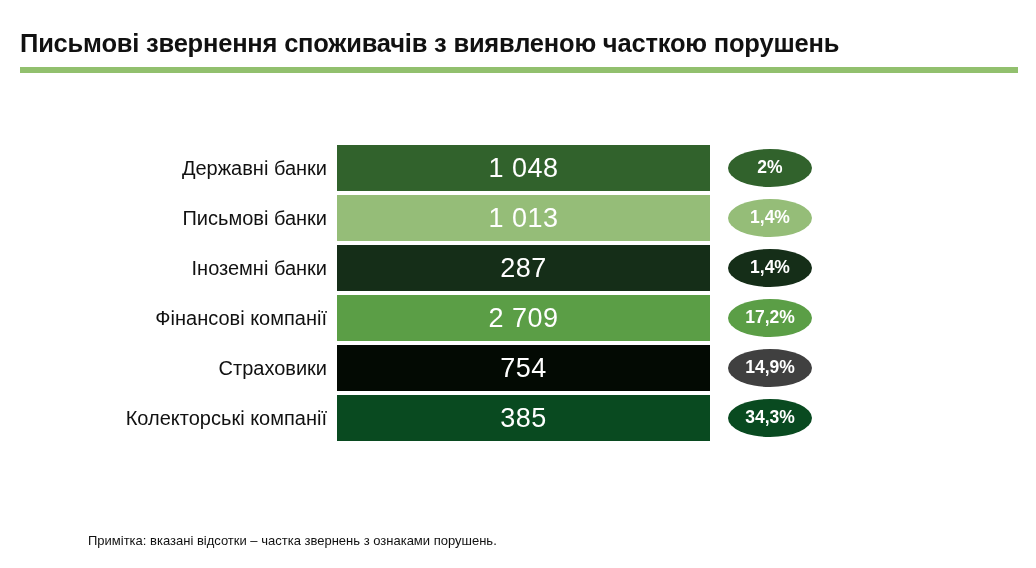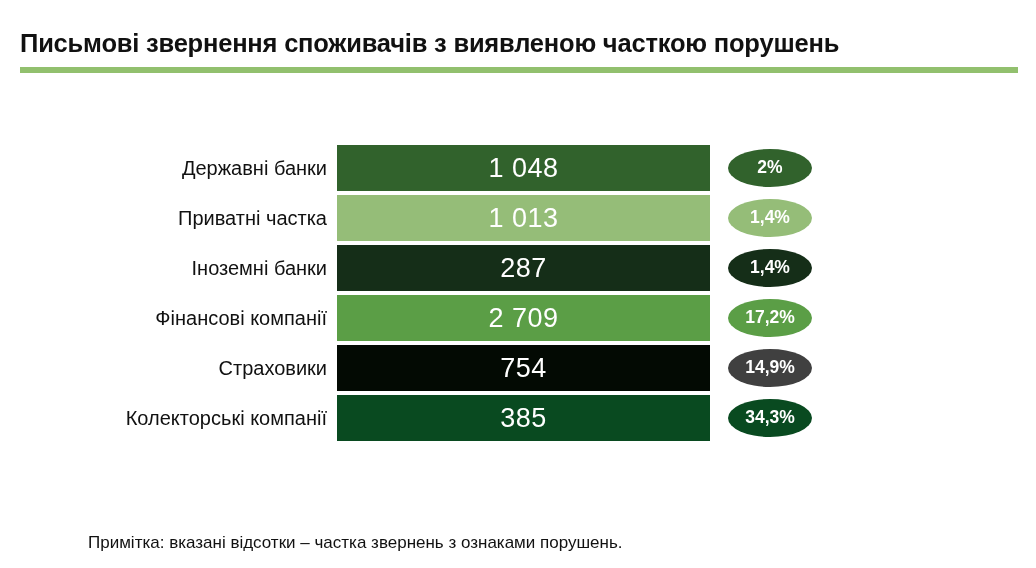--- a/index.html
+++ b/index.html
@@ -108,21 +108,21 @@
     font-weight: bold;
     color: #ffffff;
     line-height: 1;
   }
 
   
   .footnote {
     position: absolute;
     left: 88px;
     top: 533px;
-    font-size: 17px;
+    font-size: 13px;
     color: #111111;
     white-space: nowrap;
   }
 </style>
 </head>
 <body>
 
 <div class="header">
   <div class="title">Письмові звернення споживачів з виявленою часткою порушень</div>
   <div class="title-rule"></div>
@@ -132,21 +132,21 @@
     <div class="row" style="top: 0px;">
       <div class="row-label">Державні банки</div>
       <div class="row-bar" style="background: rgb(49, 98, 44);">
         <span class="row-bar-value">1 048</span>
       </div>
       <div class="row-pill" style="background: rgb(49, 98, 44);">
         <span class="row-pill-value">2%</span>
       </div>
     </div>
     <div class="row" style="top: 50px;">
-      <div class="row-label">Приватні частка</div>
+      <div class="row-label">Письмові банки</div>
       <div class="row-bar" style="background: rgb(149, 189, 120);">
         <span class="row-bar-value">1 013</span>
       </div>
       <div class="row-pill" style="background: rgb(149, 189, 120);">
         <span class="row-pill-value">1,4%</span>
       </div>
     </div>
     <div class="row" style="top: 100px;">
       <div class="row-label">Іноземні банки</div>
       <div class="row-bar" style="background: rgb(21, 46, 24);">

